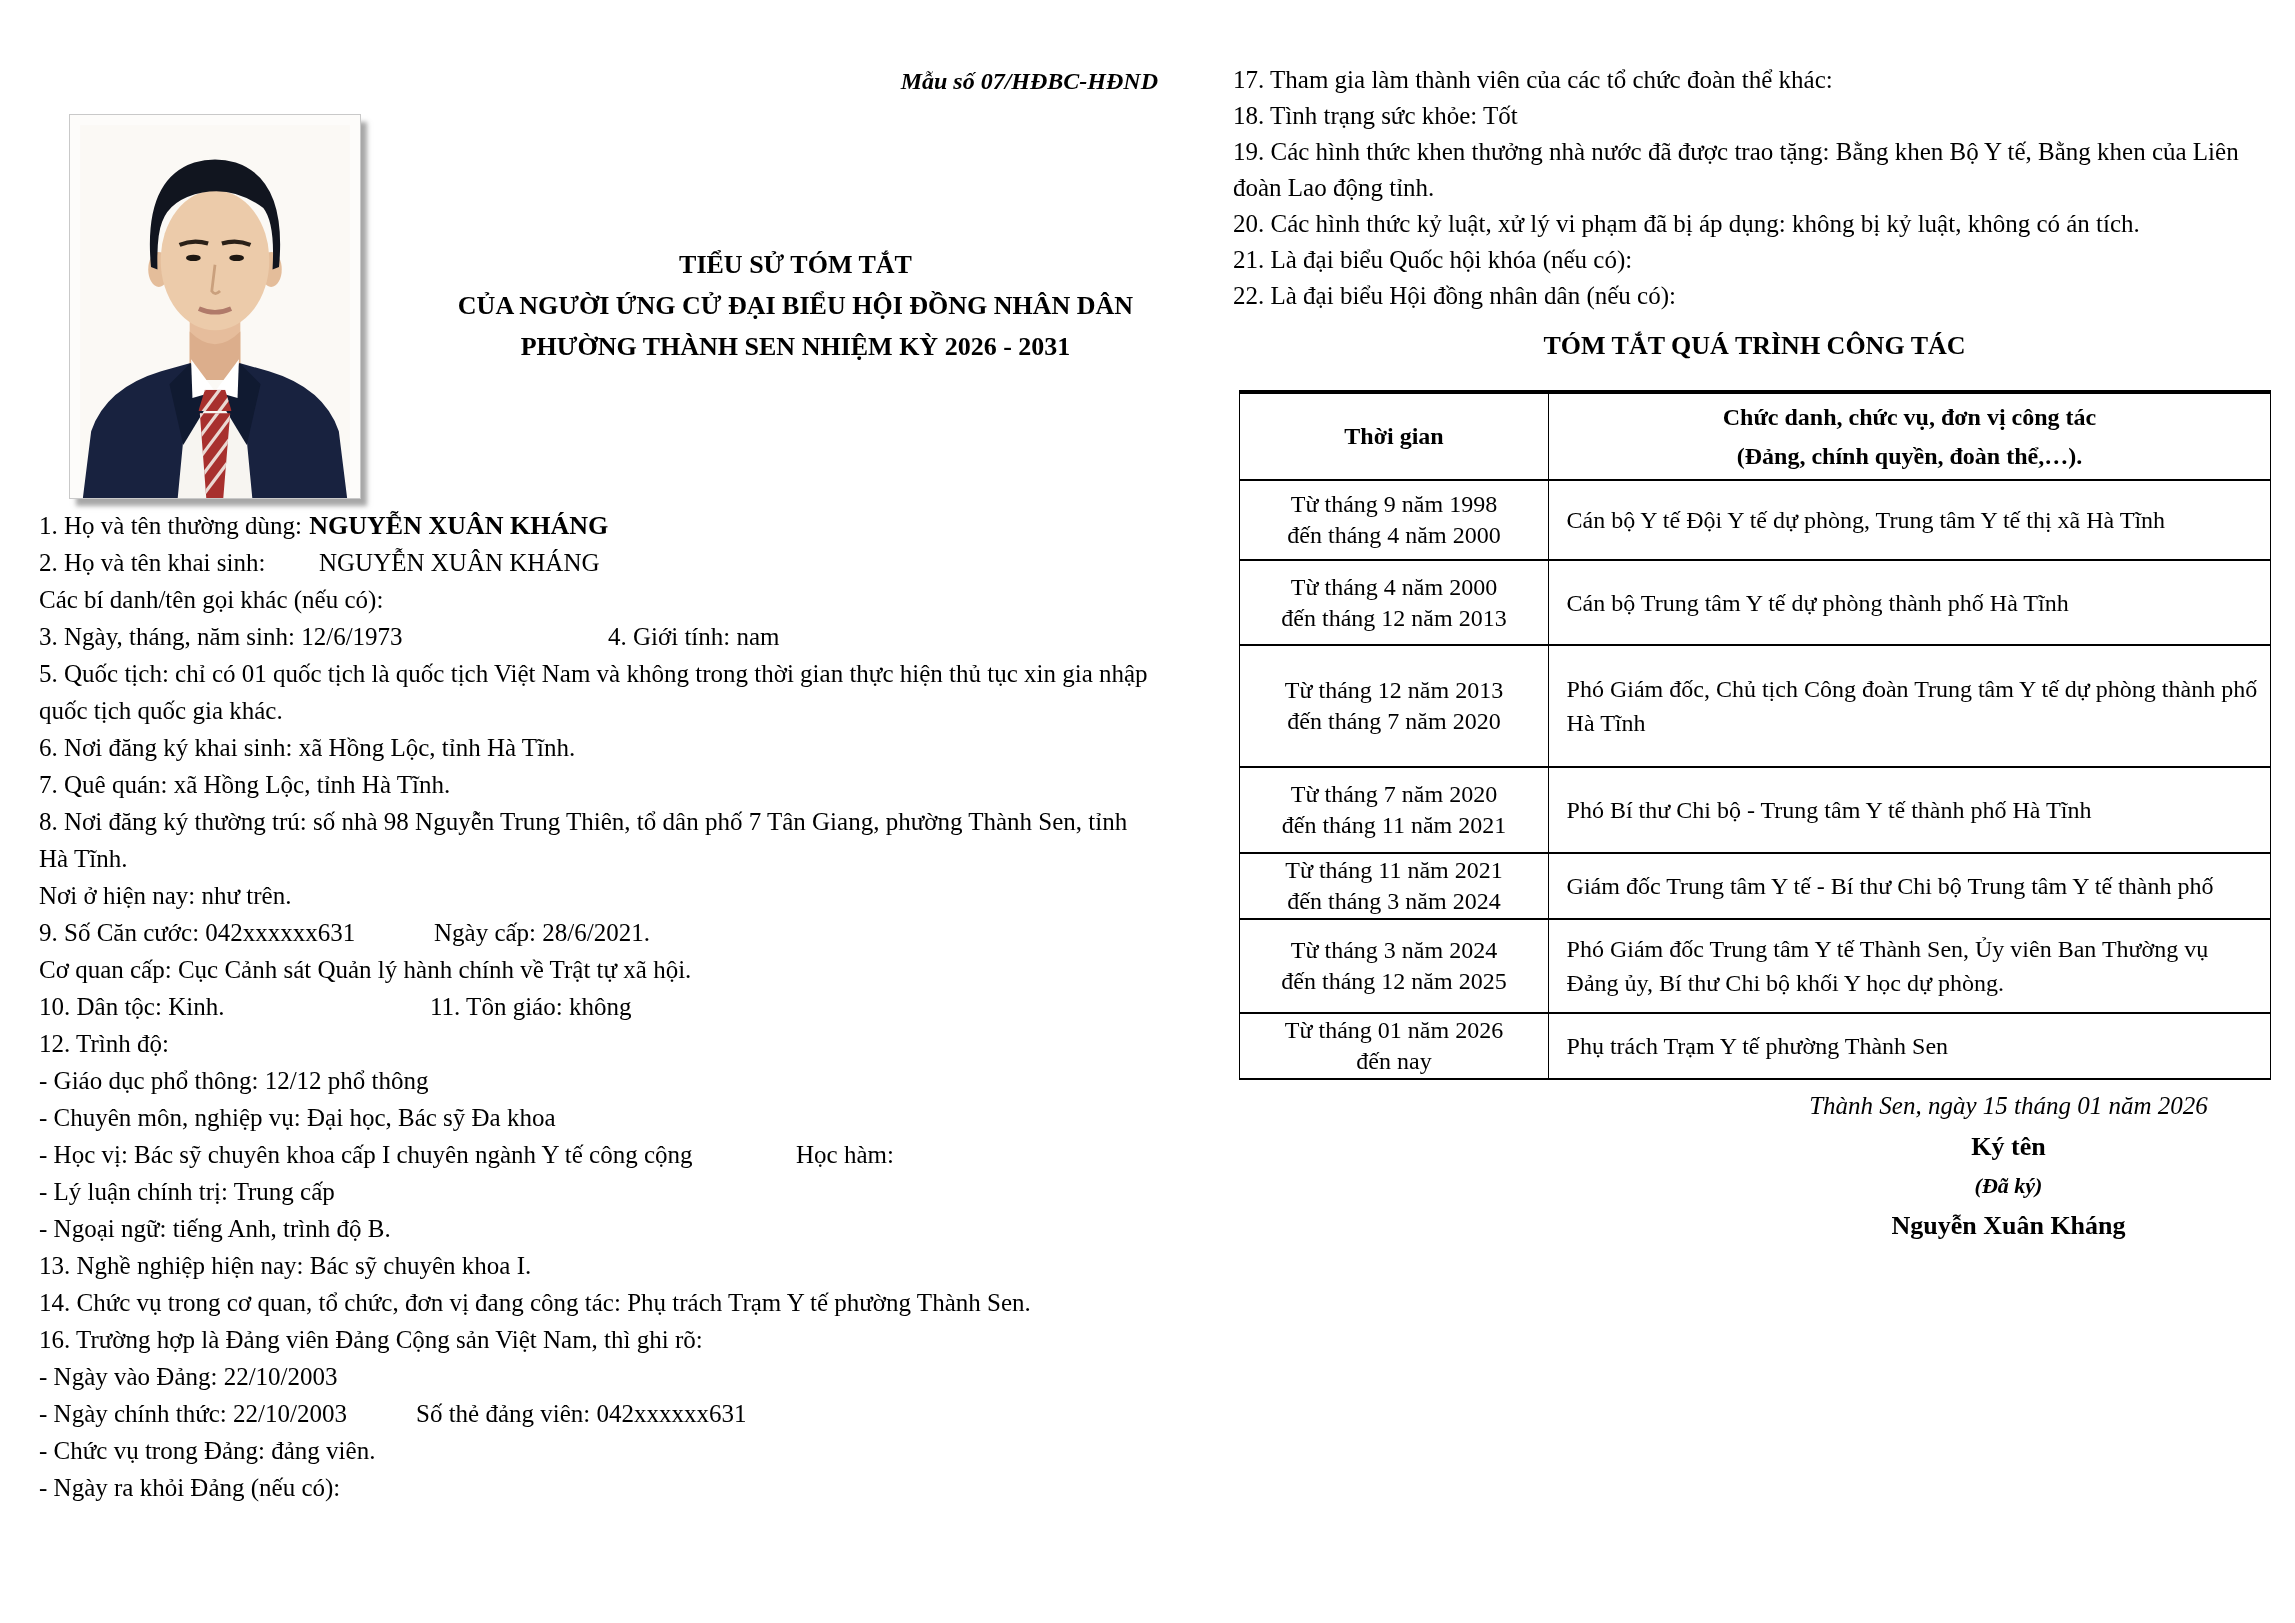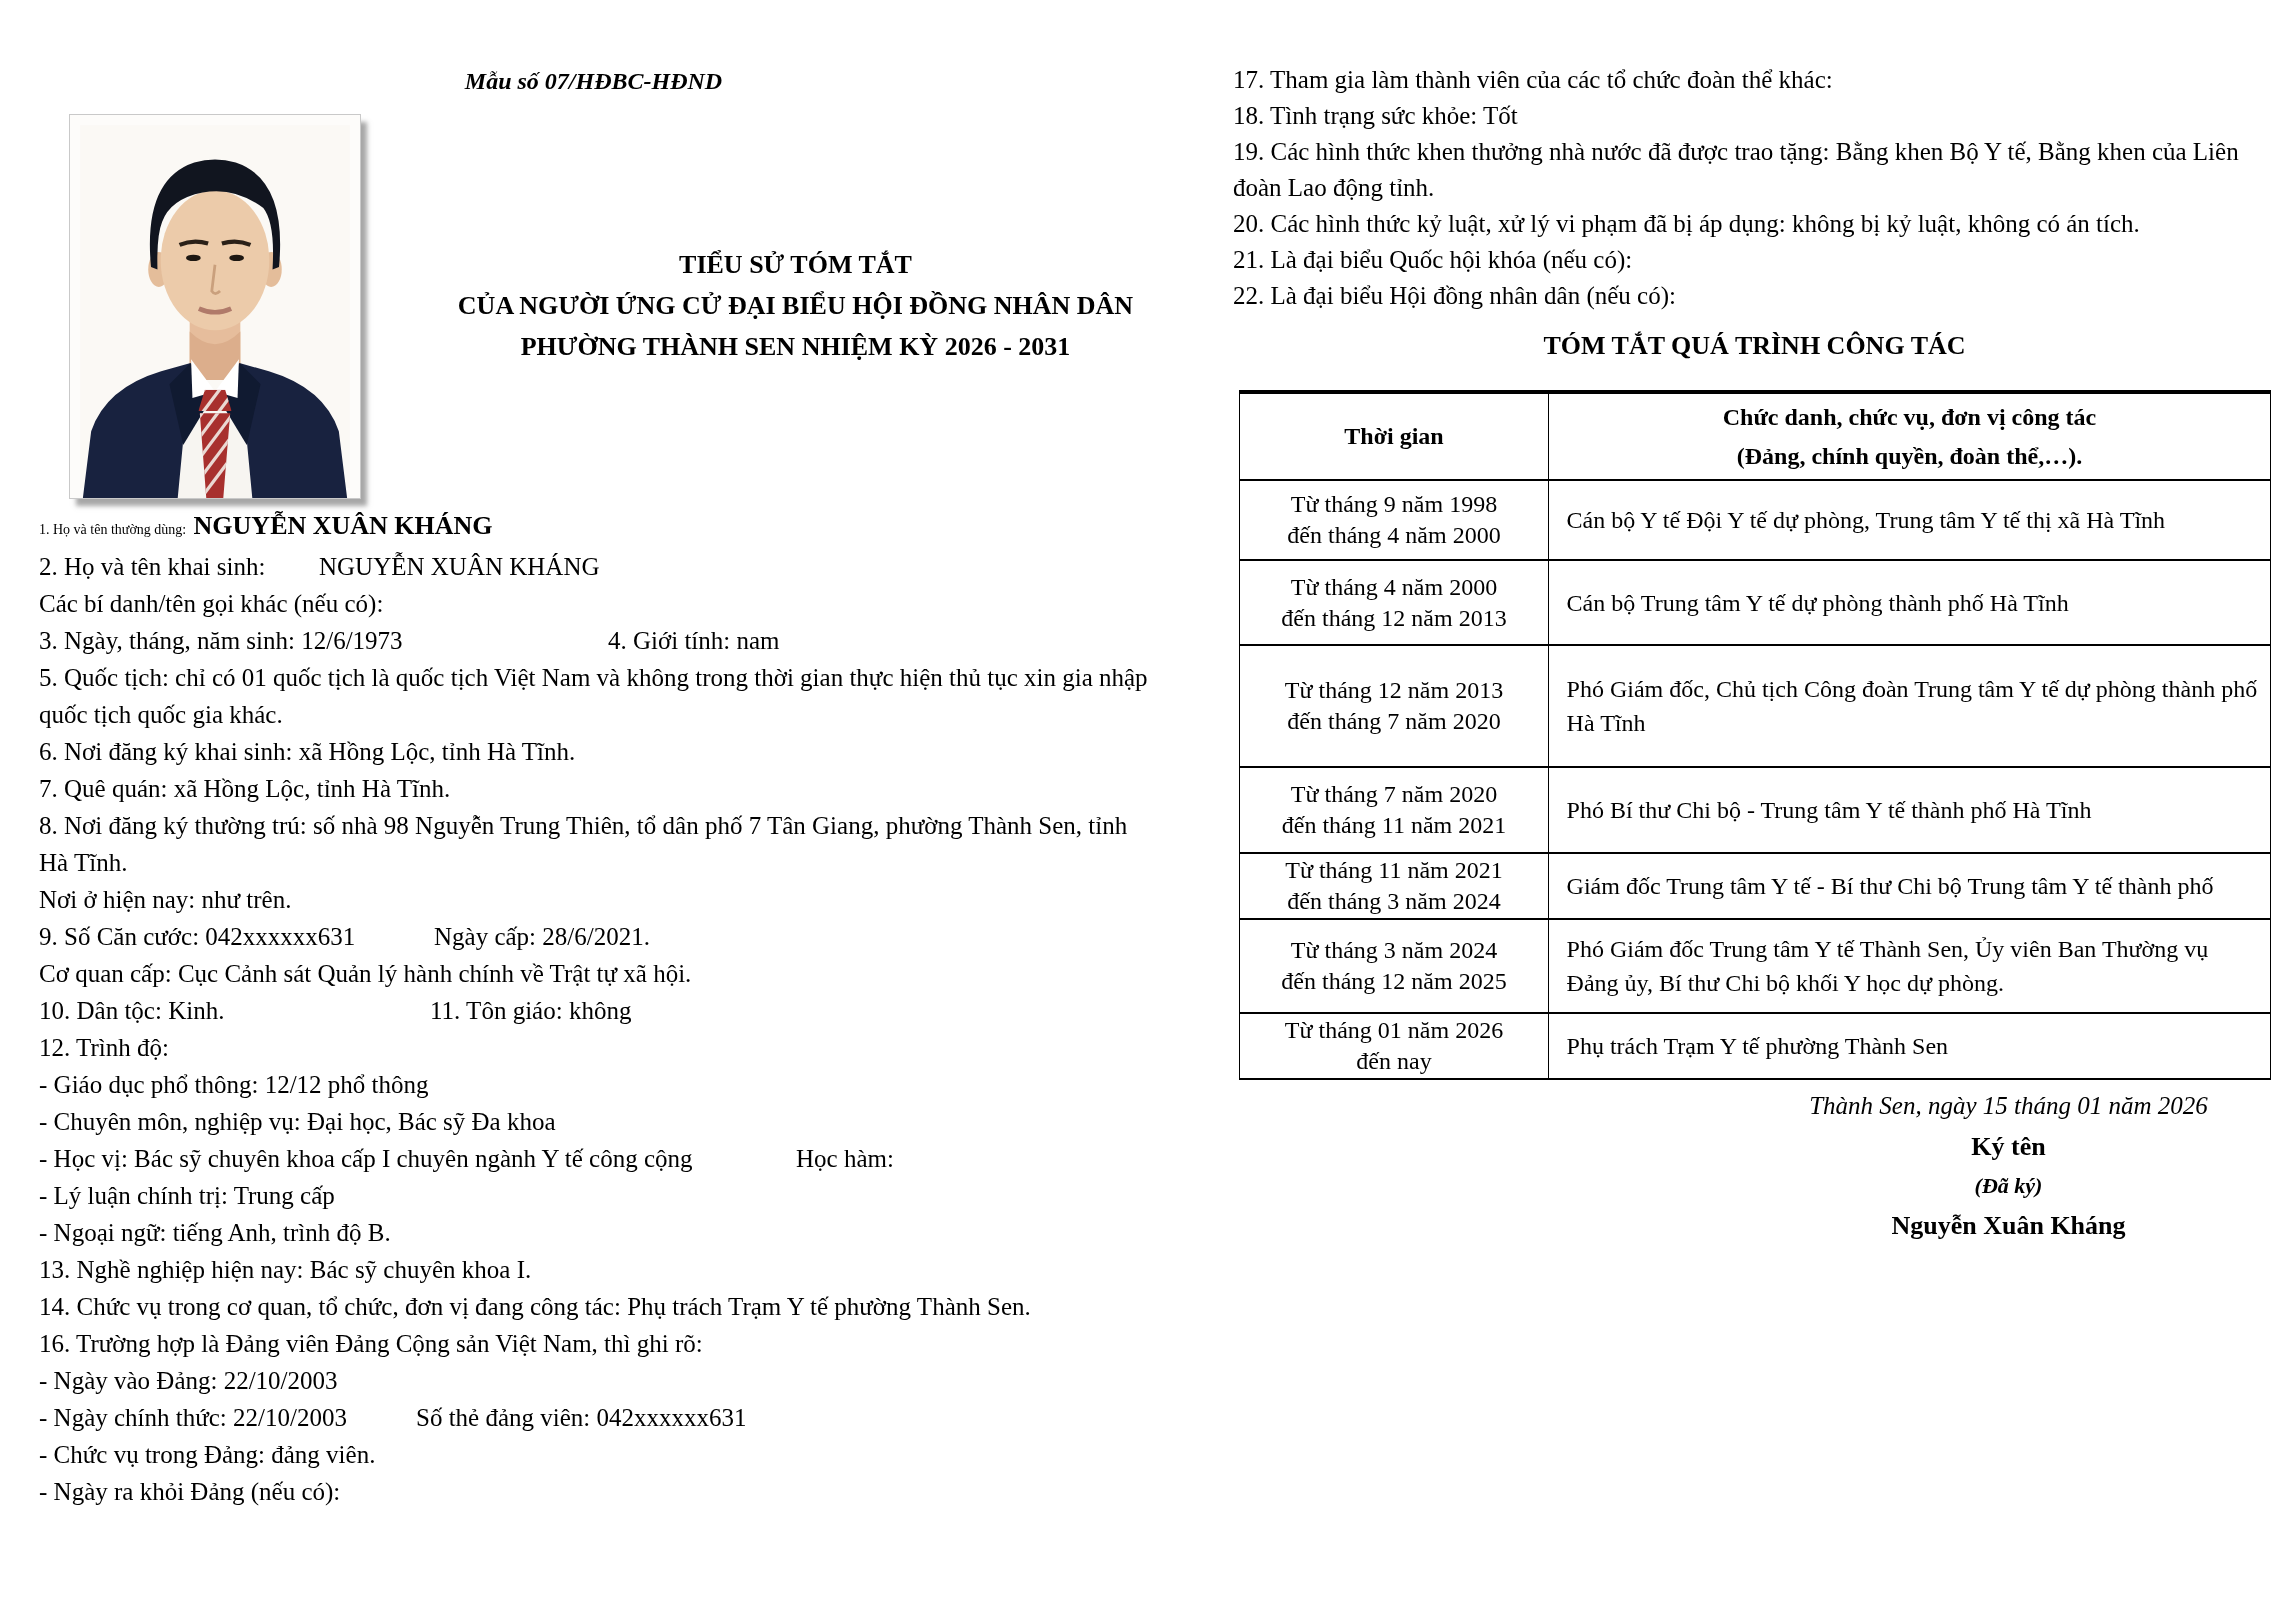--- a/index.html
+++ b/index.html
@@ -5,22 +5,22 @@
   html,body{margin:0;padding:0;}
   body{
     width:2295px;height:1624px;background:#ffffff;color:#000;
     font-family:"Liberation Serif","DejaVu Serif",serif;
     position:relative;overflow:hidden;
   }
   .page{position:absolute;inset:0;}
 
   
   .form-no{
-    position:absolute;left:37px;top:68px;width:1113px;
-    text-align:center;font-style:italic;font-weight:700;font-size:24px;
+    position:absolute;left:45px;top:68px;width:1113px;
+    text-align:right;font-style:italic;font-weight:700;font-size:24px;
   }
 
   
   .photo{
     position:absolute;left:69px;top:114px;width:292px;height:385px;
     background:#fdfcfa;border:1.9px solid #c9c9c9;box-sizing:border-box;
     box-shadow:6.5px 7.4px 4.6px -0.9px rgba(95,95,95,.55);
   }
   .photo svg{display:block;width:100%;height:100%;}
 
@@ -36,21 +36,21 @@
     font-size:25px;line-height:37px;
   }
   .info p{margin:0;}
   .pair{display:flex;}
   .pair .a2{flex:0 0 280px;}
   .pair .a3{flex:0 0 569px;}
   .pair .a9{flex:0 0 395px;}
   .pair .a10{flex:0 0 391px;}
   .pair .adeg{flex:0 0 757px;}
   .pair .aoff{flex:0 0 377px;}
-  .small-label{font-size:14px;}
+  .small-label{font-size:25px;}
   .bold-name{font-weight:700;font-size:26px;margin-left:7.4px;}
 
   
   .right-items{
     position:absolute;left:1233px;top:62px;width:1051px;
     font-size:25px;line-height:36px;
   }
   .right-items p{margin:0;}
 
   

